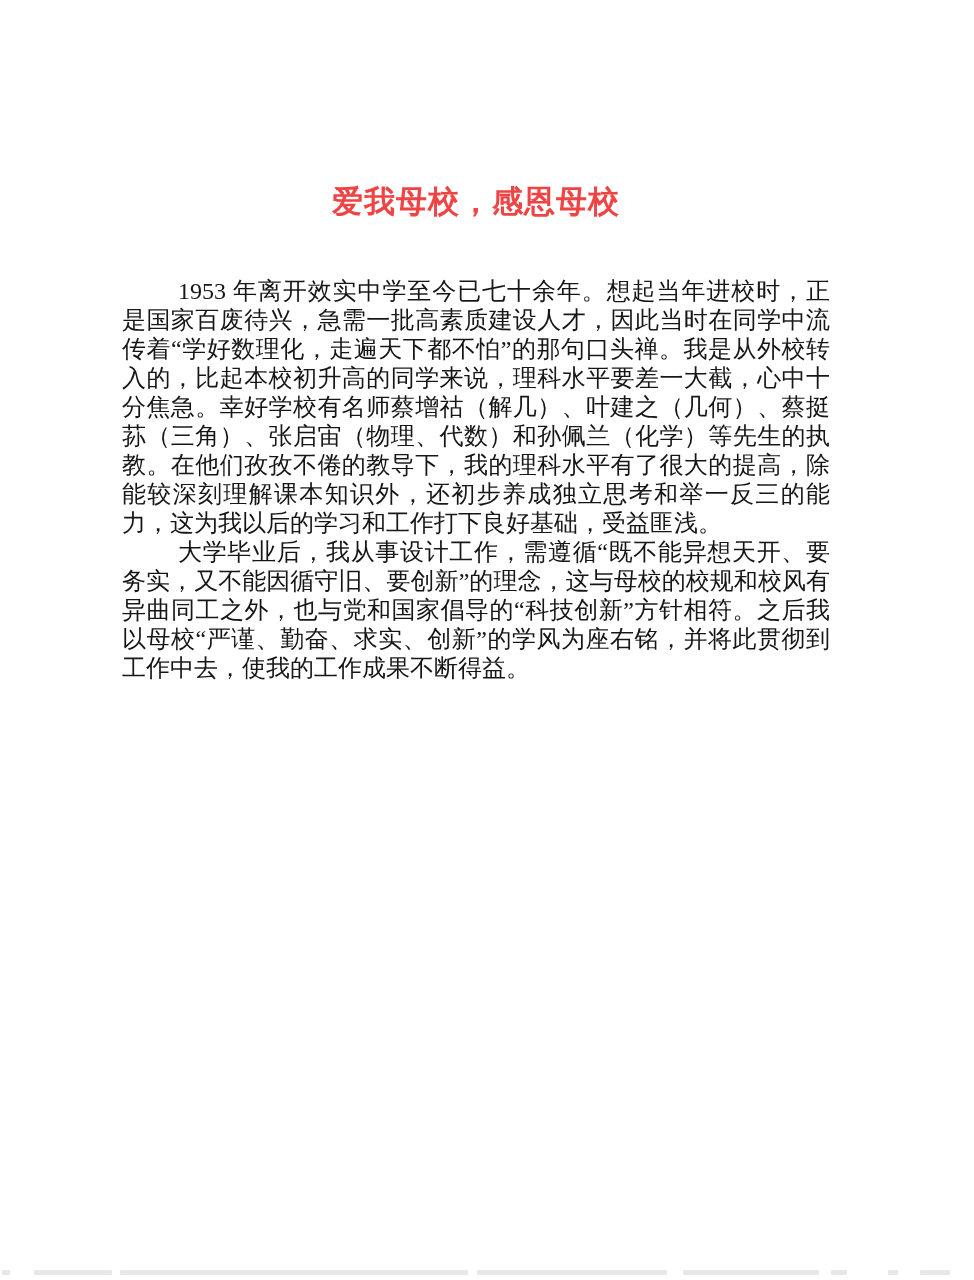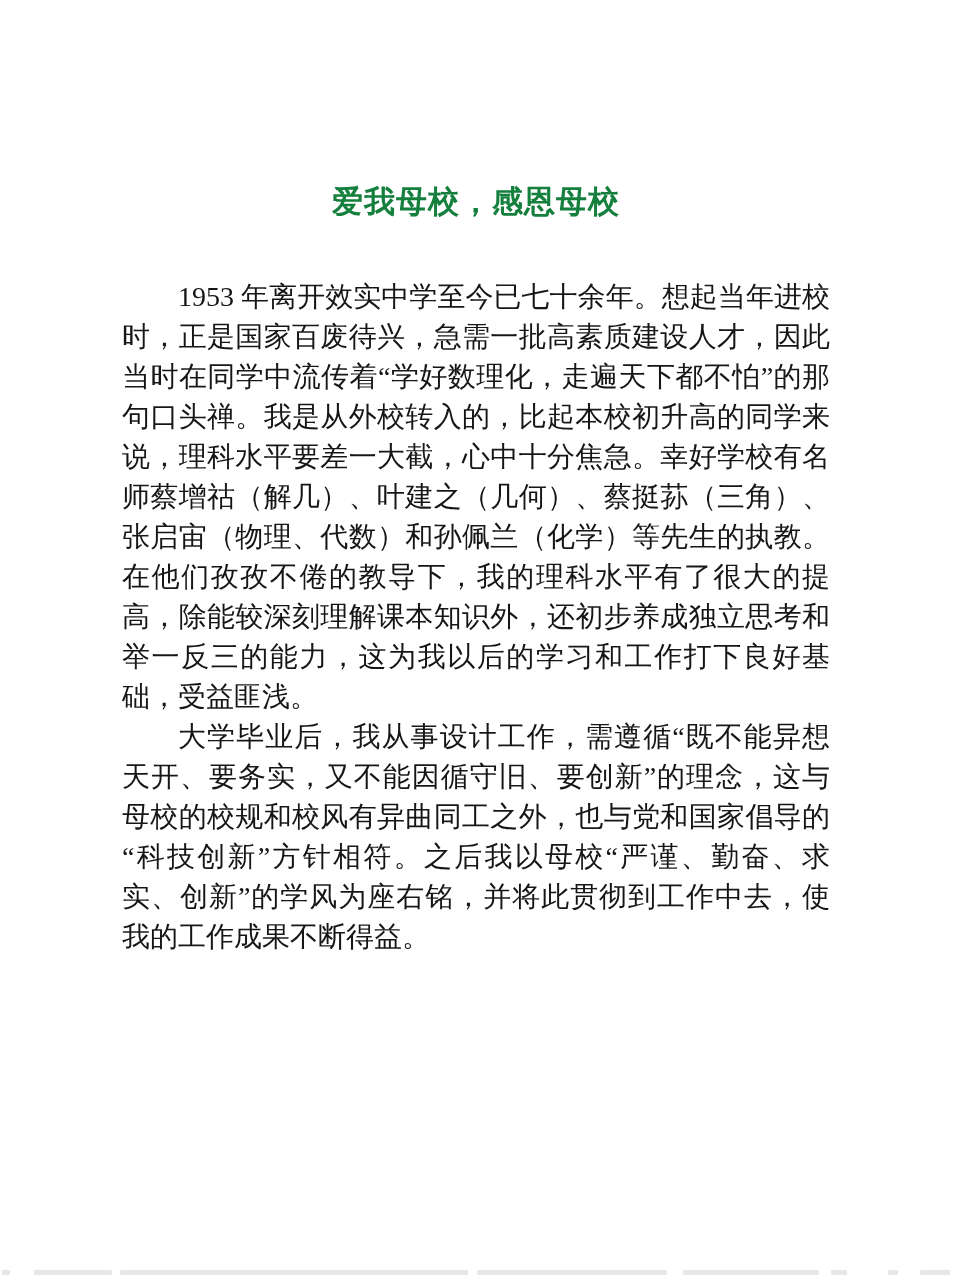--- a/index.html
+++ b/index.html
@@ -23,26 +23,26 @@
     margin-left: 122px;
     margin-right: 144px; 
   }
   .doc-title {
     margin: 0 0 57px 0;
     font-size: 31px;
     line-height: 36px;
     font-weight: bold;
     text-align: center;
     letter-spacing: 1px;
-    color: #15803d;
+    color: #ef4444;
   }
   .doc-body p {
     margin: 0;
-    font-size: 28px;
-    line-height: 40px;
+    font-size: 24px;
+    line-height: 29px;
     text-align: justify;
     text-justify: inter-ideograph;
     text-indent: 56px; 
     color: #161616;
     word-break: break-all;
   }
   
   .cutoff-line {
     position: absolute;
     left: 0;

